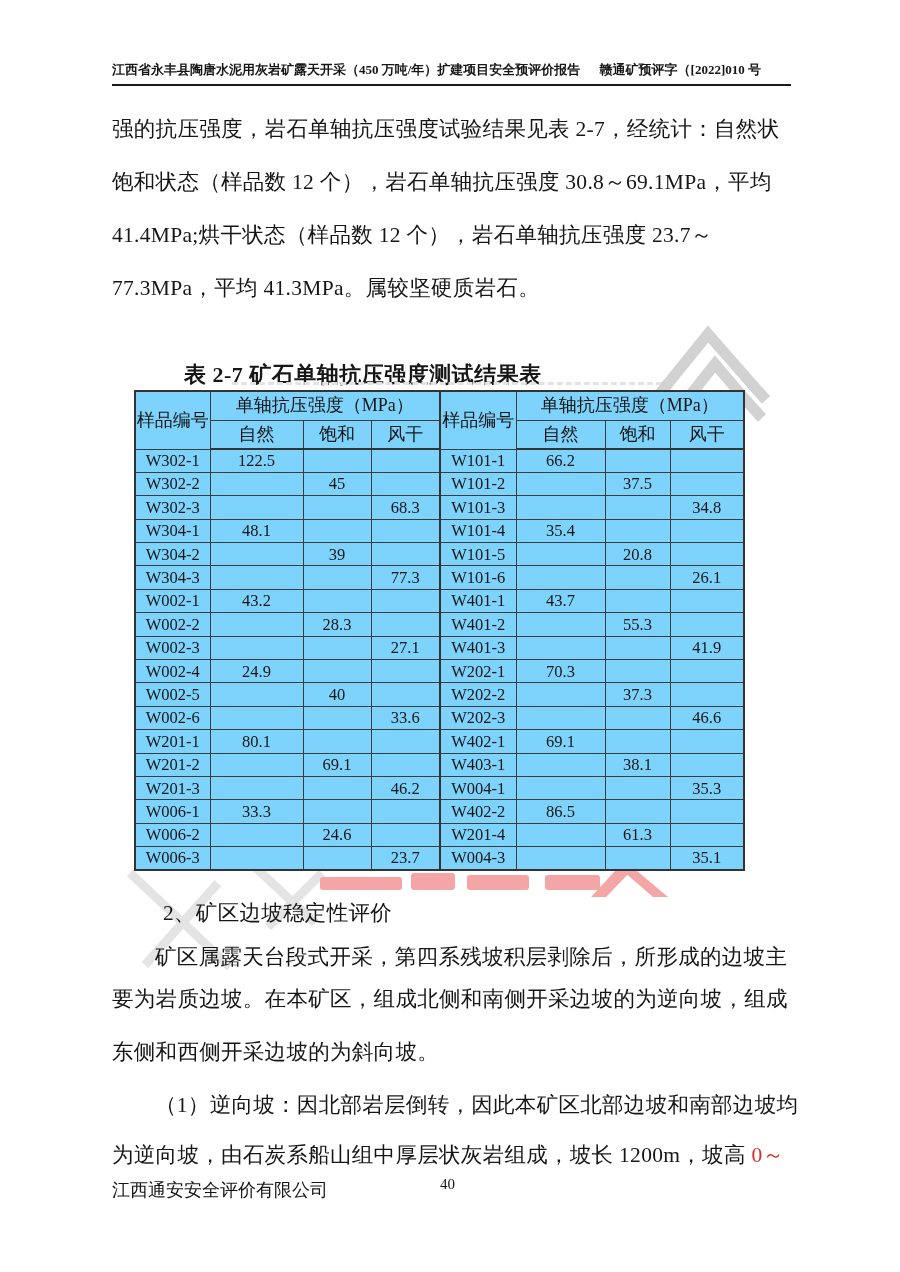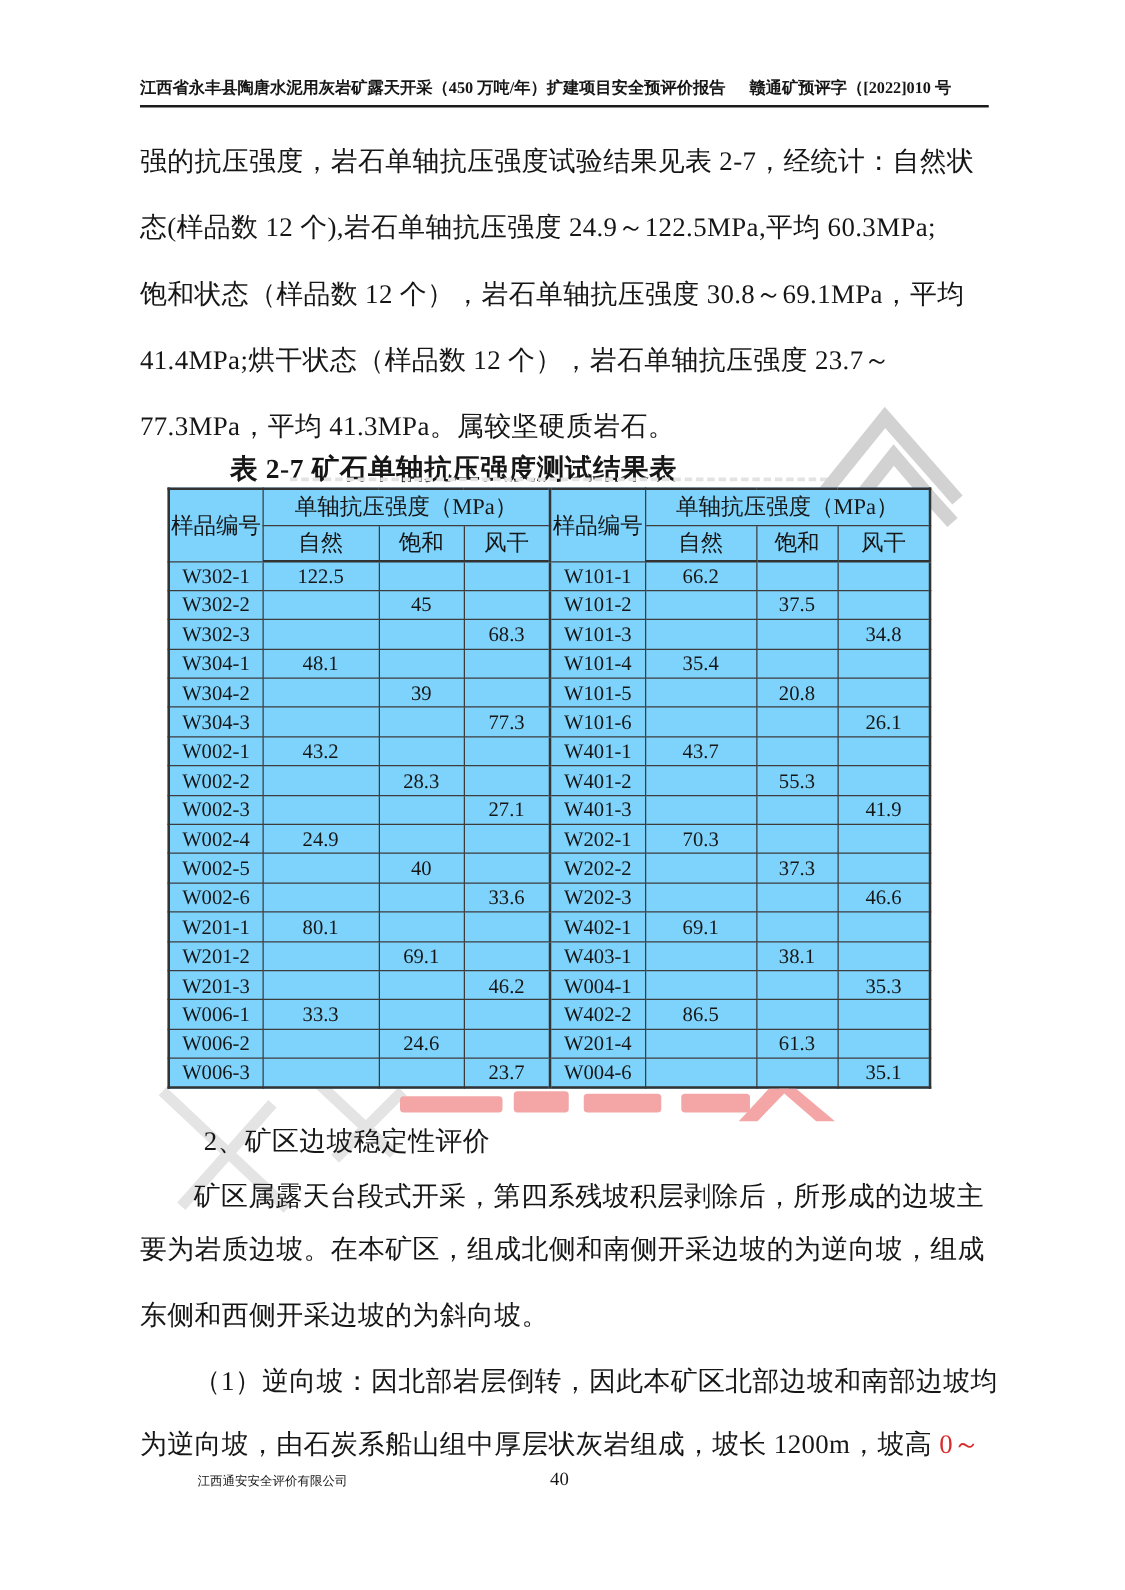--- a/index.html
+++ b/index.html
@@ -37,35 +37,34 @@
   table.strength thead tr.sub th{border-bottom:2px solid #333333;}
   table.strength tbody td:nth-child(5){border-left:2px solid #333333;}
   table.strength tbody td:nth-child(1),
   table.strength tbody td:nth-child(5){font-family:"Liberation Serif",serif;}
   
   .stamp{position:absolute; left:315px; top:869px; z-index:2;}
   
   .tline{position:absolute; font-size:21.5px; line-height:24px; white-space:nowrap; letter-spacing:.3px; z-index:3;}
   .red{color:#d92b2b;}
   
-  .foot-company{position:absolute; left:112px; top:1178px; font-size:10px; white-space:nowrap;margin-left:46px;}
+  .foot-company{position:absolute; left:112px; top:1178px; font-size:18px; white-space:nowrap;}
   .foot-page{position:absolute; left:440px; top:1176px; font-size:15px;}
 </style>
 </head>
 <body>
 
 <div class="page">
 
   <div class="hdr-left">江西省永丰县陶唐水泥用灰岩矿露天开采（450 万吨/年）扩建项目安全预评价报告</div>
   <div class="hdr-right">赣通矿预评字（[2022]010 号</div>
   <div class="hdr-rule"></div>
 
   <div class="p1">
     <div class="line">强的抗压强度，岩石单轴抗压强度试验结果见表 2-7，经统计：自然状</div>
-    <div class="line">态(样品数 12 个),岩石单轴抗压强度 24.9～122.5MPa,平均 60.3MPa;</div>
     <div class="line">饱和状态（样品数 12 个），岩石单轴抗压强度 30.8～69.1MPa，平均</div>
     <div class="line">41.4MPa;烘干状态（样品数 12 个），岩石单轴抗压强度 23.7～</div>
     <div class="line">77.3MPa，平均 41.3MPa。属较坚硬质岩石。</div>
   </div>
 
   <div class="tbl-title">表 2-7  矿石单轴抗压强度测试结果表</div>
   <div class="remnant-dashes"></div>
 
   <svg class="wm" style="left:648px; top:320px;" width="145" height="115" viewBox="0 0 145 115">
     <g fill="none" stroke="#d2d2d2" stroke-width="11" stroke-linejoin="miter">
@@ -280,21 +279,21 @@
           <td>W201-4</td>
           <td></td>
           <td>61.3</td>
           <td></td>
         </tr>
         <tr>
           <td>W006-3</td>
           <td></td>
           <td></td>
           <td>23.7</td>
-          <td>W004-6</td>
+          <td>W004-3</td>
           <td></td>
           <td></td>
           <td>35.1</td>
         </tr>
       </tbody>
   </table>
 
   <svg class="stamp" width="365" height="30" viewBox="0 0 365 30">
     <g fill="#f4a6a6">
       <rect x="5" y="8" width="82" height="13" rx="3"></rect>

